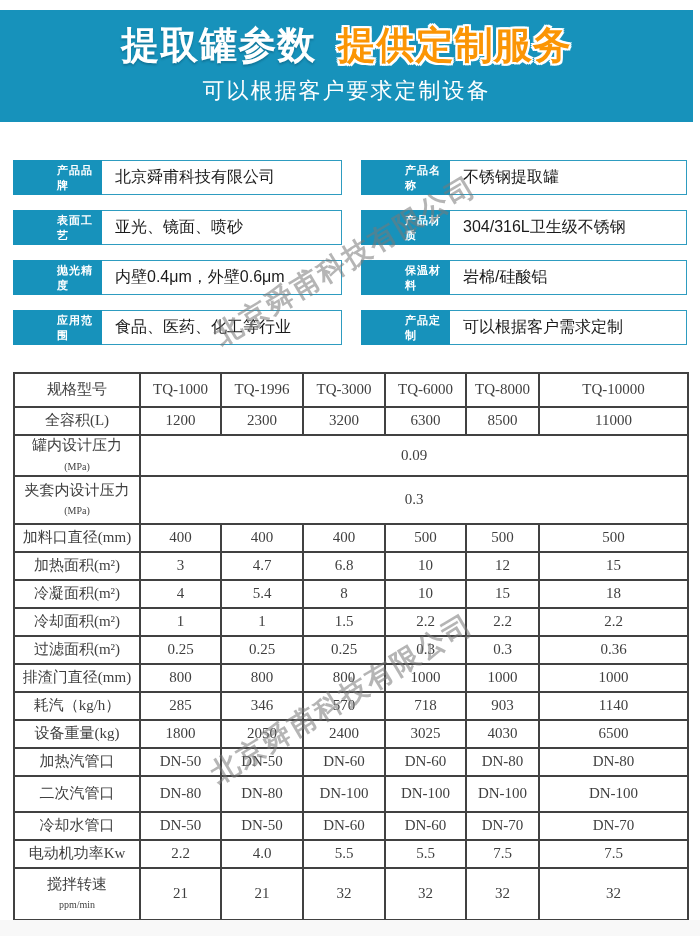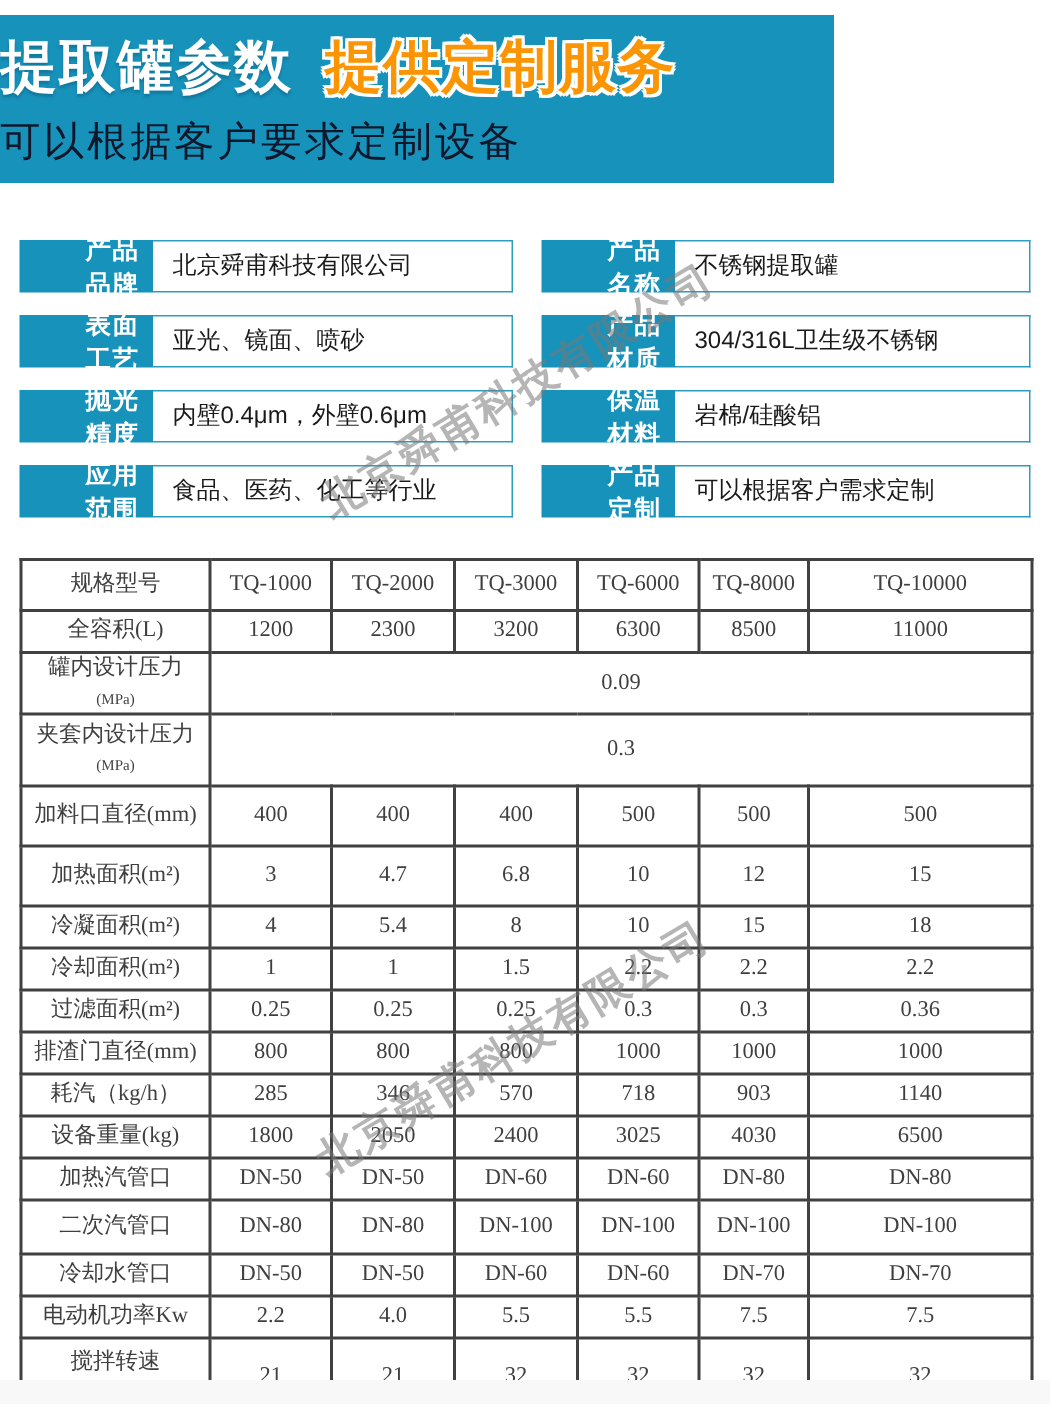--- a/index.html
+++ b/index.html
@@ -1,48 +1,48 @@
 <!DOCTYPE html>
 <html><head>
 <meta charset="utf-8">
 <style>
   * { margin: 0; padding: 0; box-sizing: border-box; }
   html, body { width: 700px; height: 936px; background: #ffffff; overflow: hidden; }
   body { position: relative; font-family: "Liberation Sans", sans-serif; }
 
   
   .banner {
-    position: absolute; top: 10px; left: 0; width: 556px; height: 112px;
-    background: #1792bb; text-align: left;
+    position: absolute; top: 10px; left: 0; width: 693px; height: 112px;
+    background: #1792bb; text-align: center;
   }
   .banner-title-line {
     padding-top: 13px; font-size: 38px; font-weight: bold; line-height: 44px;
     letter-spacing: 1px; white-space: nowrap;
   }
   .banner-title-white { color: #ffffff; text-shadow: 0 2px 2px rgba(0,40,60,0.25); }
   .banner-title-orange {
     color: #fb9504; margin-left: 10px;
     text-shadow: -2px -2px 0 #fff, 2px -2px 0 #fff, -2px 2px 0 #fff, 2px 2px 0 #fff,
                  0 -2px 0 #fff, 0 2px 0 #fff, -2px 0 0 #fff, 2px 0 0 #fff;
   }
   .banner-subtitle {
-    margin-top: 9px; font-size: 27px; color: #0f172a; letter-spacing: 2px;
+    margin-top: 9px; font-size: 22px; color: #ffffff; letter-spacing: 2px;
     font-family: "Liberation Serif", serif;
   }
 
   
   .info { position: absolute; top: 160px; left: 0; width: 700px; height: 186px; }
   .info-item { position: absolute; display: flex; height: 35px; }
   .info-item.col-left  { left: 13px;  width: 329px; }
   .info-item.col-right { left: 361px; width: 326px; }
   .info-item.row-0 { top: 0; } .info-item.row-1 { top: 50px; }
   .info-item.row-2 { top: 100px; } .info-item.row-3 { top: 150px; justify-content: space-between; }
   .info-label {
     width: 89px; flex: 0 0 89px; background: #1792bb; color: #ffffff;
-    font-size: 17px; font-weight: bold; display: flex; align-items: center;
+    font-size: 11px; font-weight: bold; display: flex; align-items: center;
     justify-content: center; letter-spacing: 1px; padding-left: 44px;
   }
   .info-value {
     flex: 1; background: #ffffff; border: 1px solid #2e9cc0; border-left: none;
     color: #1a1a1a; font-size: 16px; display: flex; align-items: center;
     padding-left: 13px; white-space: nowrap; overflow: hidden;
   }
 
   
   .spec-table-wrap { position: absolute; top: 372px; left: 13px; width: 674px; }
@@ -126,21 +126,21 @@
         <col style="width:82px">
       <col style="width:82px">
         <col style="width:81px">
         <col style="width:73px">
       <col style="width:149px">
     </colgroup>
     <tbody id="spec-tbody">
         <tr style="height: 34px;">
           <td>规格型号</td>
           <td>TQ-1000</td>
-          <td>TQ-2000</td>
+          <td>TQ-1996</td>
           <td>TQ-3000</td>
           <td>TQ-6000</td>
           <td>TQ-8000</td>
           <td>TQ-10000</td>
         </tr>
         <tr style="height: 28px;">
           <td><span>全容积(L)</span></td>
           <td>1200</td>
           <td>2300</td>
           <td>3200</td>
@@ -149,30 +149,30 @@
           <td>11000</td>
         </tr>
         <tr style="height: 40px; padding-left: 24px;">
           <td><span>罐内设计压力</span><br><span class="unit-line">(MPa)</span></td>
           <td colspan="6">0.09</td>
         </tr>
         <tr style="height: 48px;">
           <td><span>夹套内设计压力</span><br><span class="unit-line">(MPa)</span></td>
           <td colspan="6">0.3</td>
         </tr>
-        <tr style="height: 40px;">
+        <tr style="height: 28px;">
           <td><span>加料口直径(mm)</span></td>
           <td>400</td>
           <td>400</td>
           <td>400</td>
           <td>500</td>
           <td>500</td>
           <td>500</td>
         </tr>
-        <tr style="height: 40px;">
+        <tr style="height: 28px;">
           <td><span>加热面积(m²)</span></td>
           <td>3</td>
           <td>4.7</td>
           <td>6.8</td>
           <td>10</td>
           <td>12</td>
           <td>15</td>
         </tr>
         <tr style="height: 28px;">
           <td><span>冷凝面积(m²)</span></td>

